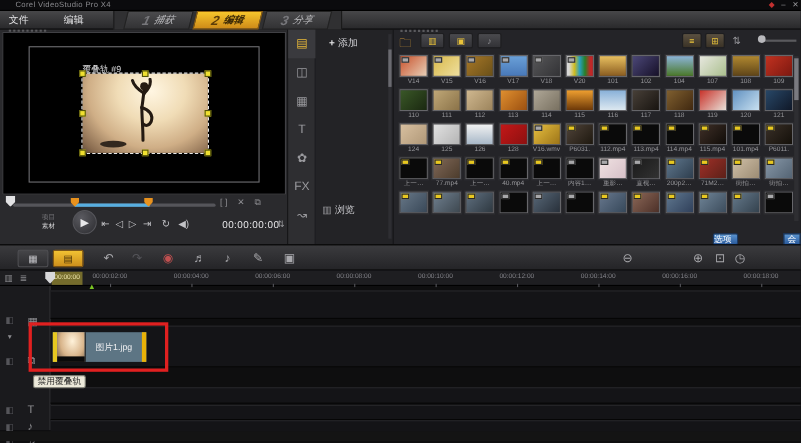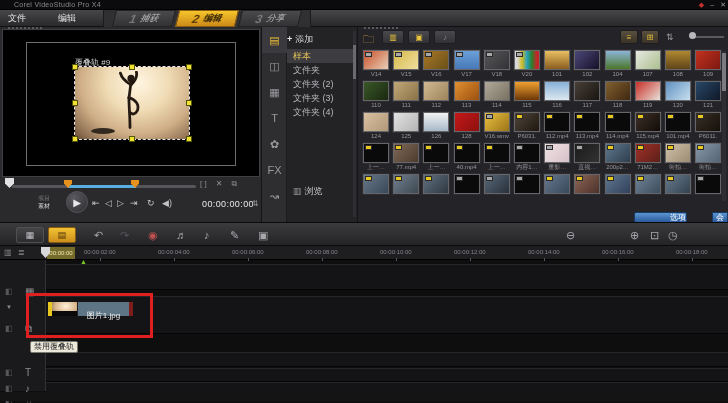--- a/index.html
+++ b/index.html
@@ -49,21 +49,21 @@
   #prev-tc{position:absolute;left:202px;top:172px;font-size:9px;color:#e8e8ea;letter-spacing:.4px}
   #prev-tc-spin{position:absolute;left:252px;top:172px;font-size:8px;color:#9a9a9e}
 
   
   #toolcol{position:absolute;left:262px;top:27px;width:25px;height:195px;background:#2e2e31;border-right:1px solid #1c1c1e}
   .vtool{width:25px;height:26px;text-align:center;font-size:11px;line-height:26px;color:#9a9a9e}
   .vtool.active{color:#e8b838;background:#3a3a3e}
 
   
   #gallery{position:absolute;left:287px;top:27px;width:71px;height:195px;background:#232326;border-right:1px solid #151517}
-  #add-row{position:absolute;left:0;top:6px;font-size:9px;color:#d0d0d4}
+  #add-row{position:absolute;left:12px;top:6px;font-size:9px;color:#d0d0d4}
   #add-row .plus{color:#e8e8ea;font-weight:bold;margin-right:3px}
   #folders{position:absolute;left:0;top:22px;width:66px}
   .folder{font-size:9px;line-height:14px;padding-left:6px;color:#b8b8bc;white-space:nowrap}
   .folder.selected{background:#3c3c41;color:#e8c45a}
   #browse-row{position:absolute;left:6px;bottom:24px;font-size:9px;color:#c8c8cc}
   #browse-row .bicon{margin-right:3px;color:#9a9a9e}
   #gal-scroll{position:absolute;right:1px;top:4px;width:3px;height:186px;background:#2e2e32}
   #gal-scroll .thumb-bar{position:absolute;left:0;top:14px;width:3px;height:34px;background:#6a6a70}
 
   
@@ -79,21 +79,21 @@
   #size-knob{position:absolute;left:331px;top:5px;width:7px;height:7px;border-radius:50%;background:#b8b8bc}
   #thumbgrid{position:absolute;left:3px;top:23px;display:grid;grid-template-columns:repeat(12,30.2px);grid-auto-rows:31px}
   .thumb{position:relative;width:30px}
   .timg{position:relative;width:26px;height:20px;margin:0 auto;border:1px solid #66666a;outline:1px solid #2c2c30}
   .badge{display:none;position:absolute;left:1px;top:1px;width:7px;height:5px;border:1px solid #2a2a2a}
   .badge.y{display:block;background:#e8c820}
   .badge.g{display:block;background:#a8a8aa}
   .tlabel{font-size:6px;color:#96969a;text-align:center;height:9px;line-height:9px;overflow:hidden;white-space:nowrap}
   #lib-scroll{position:absolute;right:2px;top:24px;width:4px;height:150px;background:#2e2e32}
   #lib-scroll .thumb-bar{position:absolute;left:0;top:2px;width:4px;height:38px;background:#7a7a80}
-  #options-btn{position:absolute;left:276px;top:185px;width:53px;height:11px;background:linear-gradient(#5a94d0,#2a5a9c);border:1px solid #1a3a66;border-radius:2px;font-size:8px;line-height:10px;text-align:right;color:#fff}
+  #options-btn{position:absolute;left:290px;top:185px;width:23px;height:11px;background:linear-gradient(#5a94d0,#2a5a9c);border:1px solid #1a3a66;border-radius:2px;font-size:8px;line-height:10px;text-align:left;color:#fff}
   #options-partial{position:absolute;left:354px;top:185px;width:16px;height:11px;background:linear-gradient(#5a94d0,#2a5a9c);border:1px solid #1a3a66;font-size:8px;line-height:10px;text-align:center;color:#fff}
   .drag-dots{position:absolute;width:34px;border-top:2px dotted #5a5a5e}
 
   
   #tltb{position:absolute;left:0;top:222px;width:728px;height:24px;background:linear-gradient(#3b3b3e,#242427);border-top:1px solid #0a0a0a;border-bottom:1px solid #0a0a0a}
   .tlbtn{position:absolute;top:4px;width:28px;height:16px;border:1px solid #505054;border-radius:2px;background:linear-gradient(#454548,#2c2c2f);text-align:center;font-size:9px;line-height:15px;color:#c2c2c6}
   .tlbtn.active{background:linear-gradient(#f2c233,#cd8f1c);border-color:#8a5c10;color:#4a3206}
   .tlicon{position:absolute;top:5px;font-size:11px;line-height:14px;color:#a8a8ac}
   .tlicon.dim{color:#55555a}
   .tlicon.rec{color:#c05050}
@@ -105,21 +105,21 @@
   #ruler-start{position:absolute;left:47px;top:1px;width:28px;height:12px;background:#756c2c;color:#efe6ac;font-size:6px;line-height:12px;text-align:center}
   .rlabel{position:absolute;top:3px;font-size:6px;color:#84848a;white-space:nowrap}
   .rlabel::after{content:"";position:absolute;left:50%;top:9px;width:1px;height:3px;background:#55555a}
   #flag{position:absolute;left:41px;top:1px;width:9px;height:11px;background:#d8d8da;clip-path:polygon(0 0,100% 0,100% 55%,50% 100%,0 55%)}
   #green-marker{position:absolute;left:80px;top:12px;font-size:7px;color:#7ac424}
   #gutter{position:absolute;left:0;top:14px;width:46px;height:131px;background:#1a1a1d;border-right:1px solid #323236}
   .en-icon{position:absolute;left:5px;font-size:8px;color:#55555a}
   .tk-icon{position:absolute;left:25px;font-size:10px;color:#8e8e92}
   #gutter-chevron{position:absolute;left:6px;top:44px;font-size:6px;color:#8a8a8e}
   .lane{position:absolute;left:46px;right:0;background:#141417;border-top:1px solid #26262a;border-bottom:1px solid #050505}
-  #clip{position:absolute;left:48px;top:56px;width:85px;height:14px;background:#5d7584;border-left:4px solid #e8c820;border-right:4px solid #7f1d1d;display:flex}
+  #clip{position:absolute;left:48px;top:56px;width:85px;height:27px;background:#5d7584;border-left:4px solid #e8c820;border-right:4px solid #eab308;display:flex}
   #clip-thumb{width:26px;height:100%;background:radial-gradient(ellipse at 55% 30%,#fff2da,#d8b48a 55%,#6a5440 100%);border-right:1px solid #222;position:relative}
   #clip-thumb::after{content:"";position:absolute;left:0;bottom:0;width:100%;height:5px;background:#0a0a0a}
   #clip-label{flex:1;font-size:8px;color:#f0f0f2;line-height:27px;text-align:center;white-space:nowrap}
   #red-rect{position:absolute;left:26px;top:47px;width:127px;height:45px;border:3px solid #e02020}
   #tooltip{position:absolute;left:30px;top:95px;background:#ece9da;border:1px solid #7a7a70;border-radius:2px;font-size:8px;line-height:10px;padding:0 3px;color:#222}
   #hscroll{position:absolute;left:0;top:146px;width:728px;height:9px;background:#141414}
 </style>
 </head>
 <body>
 
@@ -215,27 +215,20 @@
     <div class="vtool">◫</div>
     <div class="vtool">▦</div>
     <div class="vtool">T</div>
     <div class="vtool">✿</div>
     <div class="vtool">FX</div>
     <div class="vtool">↝</div>
   </div>
 
 <div id="gallery">
   <div id="add-row"><span class="plus">+</span><span>添加</span></div>
-  <div id="folders">
-      <div class="folder selected">样本</div>
-      <div class="folder">文件夹</div>
-      <div class="folder">文件夹 (2)</div>
-      <div class="folder">文件夹 (3)</div>
-      <div class="folder">文件夹 (4)</div>
-    </div>
   <div id="browse-row"><span class="bicon">▥</span><span>浏览</span></div>
   <div id="gal-scroll">
       <div class="thumb-bar"></div>
     </div>
 </div>
 
 <div id="library">
   <div class="drag-dots" style="left:6px;top:0"></div>
   <div id="lib-toolbar">
     <span id="lib-folder">🗀</span>

